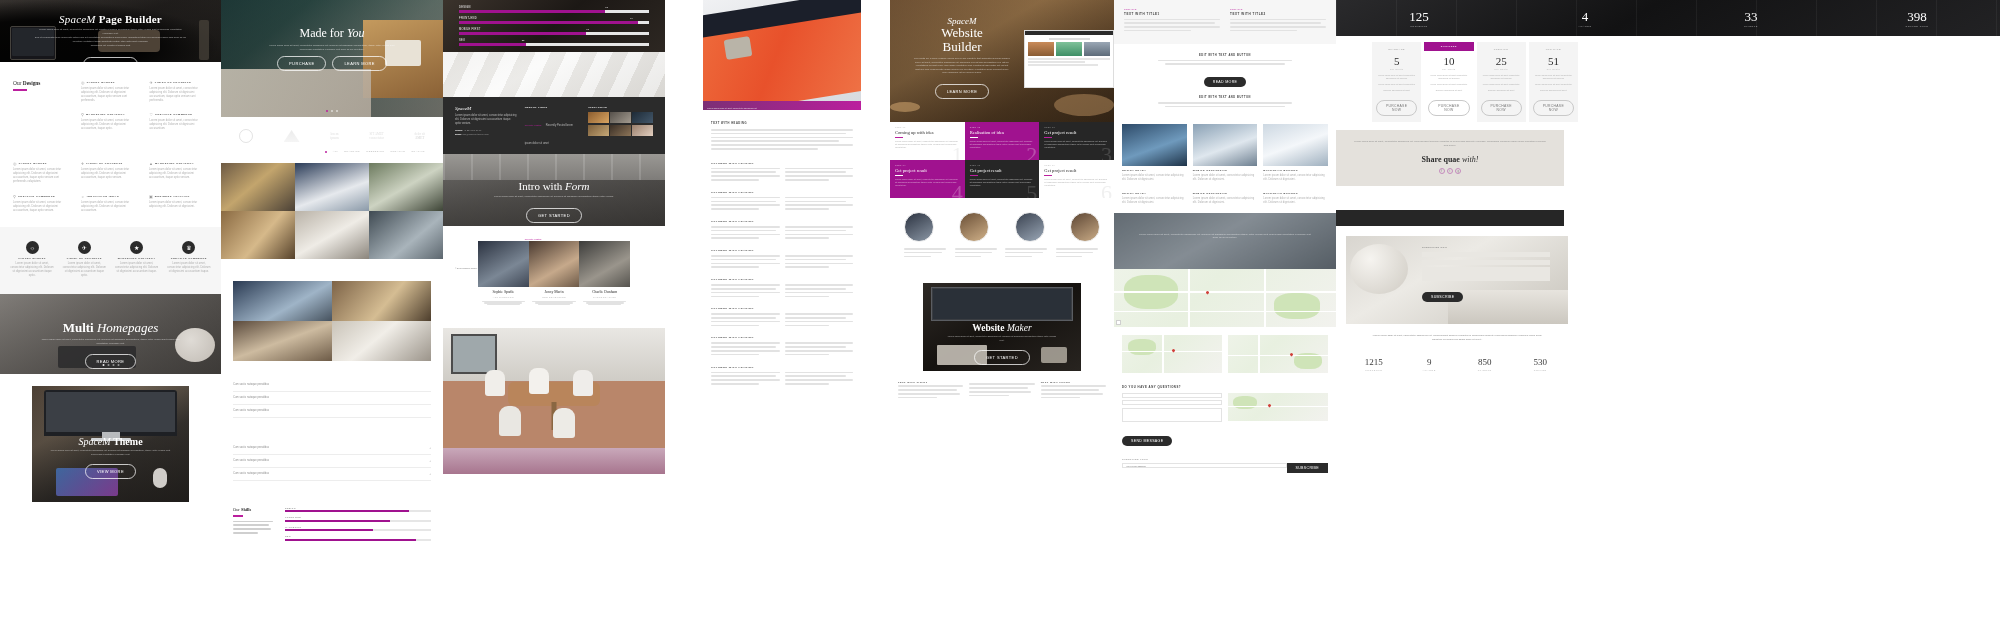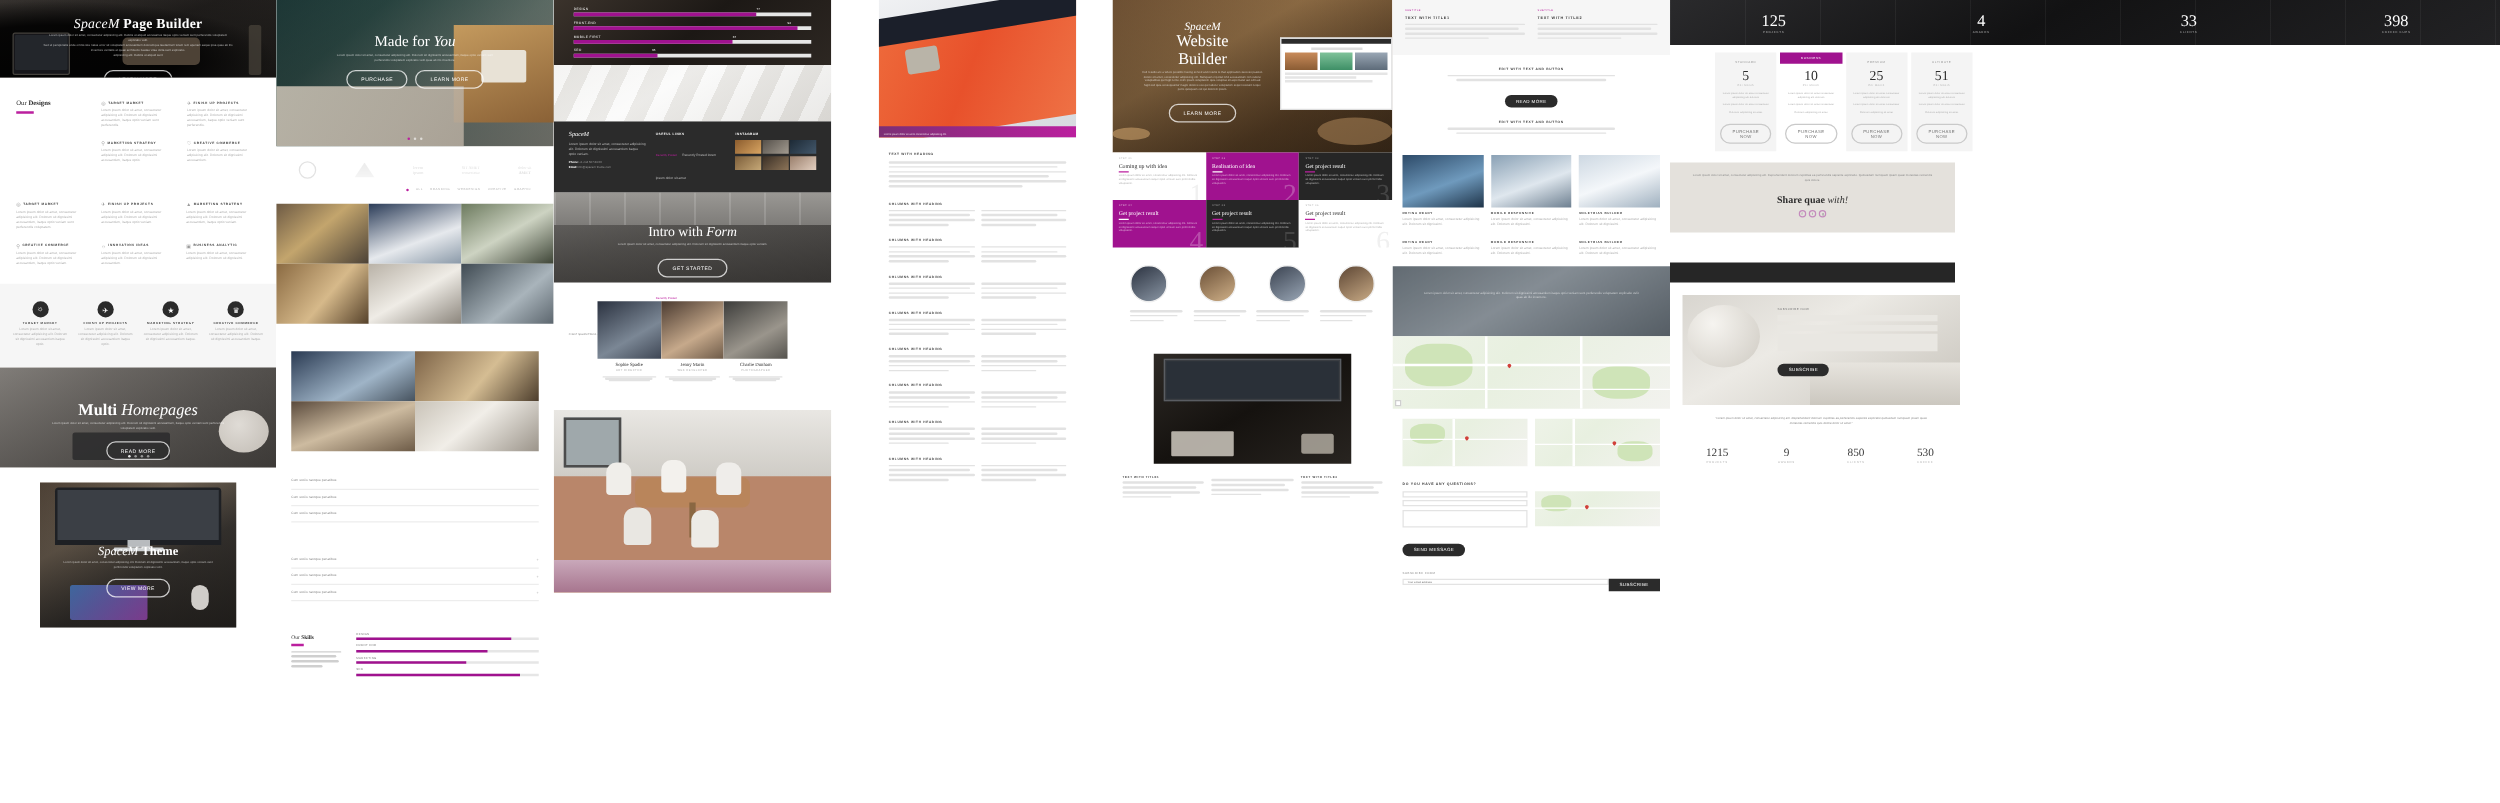--- a/index.html
+++ b/index.html
@@ -796,20 +796,28 @@
       </div>
     </section>
 
 
     <section class="sec" style="padding:10px 0 0;">
       <div class="hero" style="margin:0 33px;height:88px;background:linear-gradient(150deg,#2e2a26 0%,#15120f 50%,#282420 100%);">
         <div style="position:absolute;left:8px;top:4px;right:8px;height:34px;background:#3a3d42;border:1px solid #5a5d62;"></div>
         <div style="position:absolute;left:10px;top:6px;right:10px;height:30px;background:#2a3038;"></div>
         <div style="position:absolute;left:14px;bottom:6px;width:50px;height:20px;background:#cfc9bf;border-radius:1px;opacity:.85"></div>
         <div style="position:absolute;right:14px;bottom:8px;width:26px;height:16px;background:#b9b3a8;border-radius:2px;opacity:.8"></div>
+        <div class="htext" style="position:absolute;left:0;right:0;top:40px;z-index:5;">
+          <div class="serif" style="font-size:9.5px;">
+            <b>Website</b>
+            <span class="ital">Maker</span>
+          </div>
+          <div class="lorem lt" style="width:110px;margin:2px auto 0;font-size:2.1px;">Lorem ipsum dolor sit amet, consectetur adipisicing elit. Dolorum sit dignissimi accusantium itaque optio veniam sunt.</div>
+          <div style="margin-top:3px;"><span class="btn-ghost">Get Started</span></div>
+        </div>
       </div>
     </section>
 
     <section class="sec" style="padding:10px 8px 6px;display:grid;grid-template-columns:1fr 1fr 1fr;gap:6px;">
       <div>
         <div class="microcap" style="font-size:2.3px;">Text with title1</div>
         <div class="tl w100" style="margin-top:2px"></div>
           <div class="tl w90"></div>
           <div class="tl w95"></div>
           <div class="tl w60"></div>

